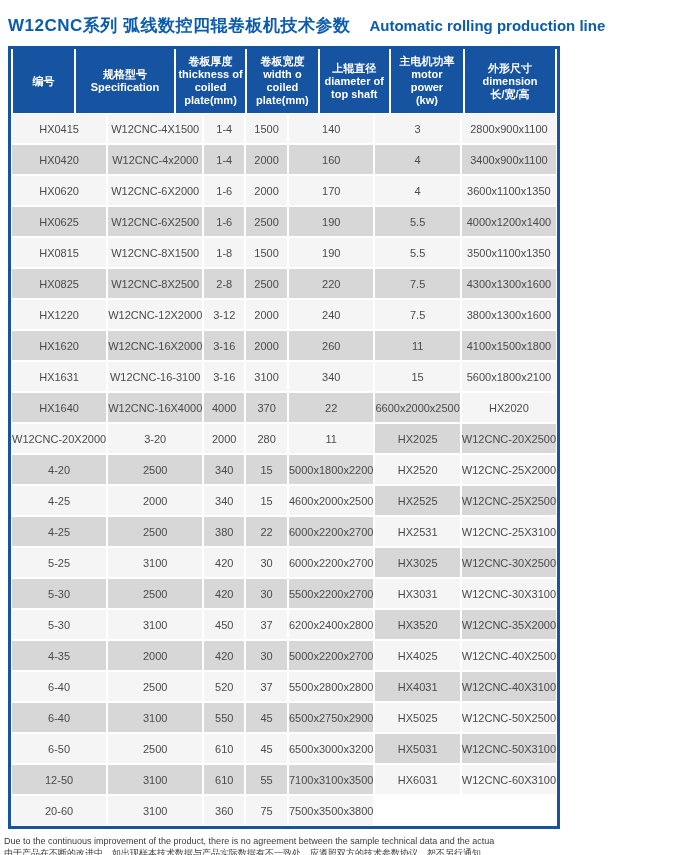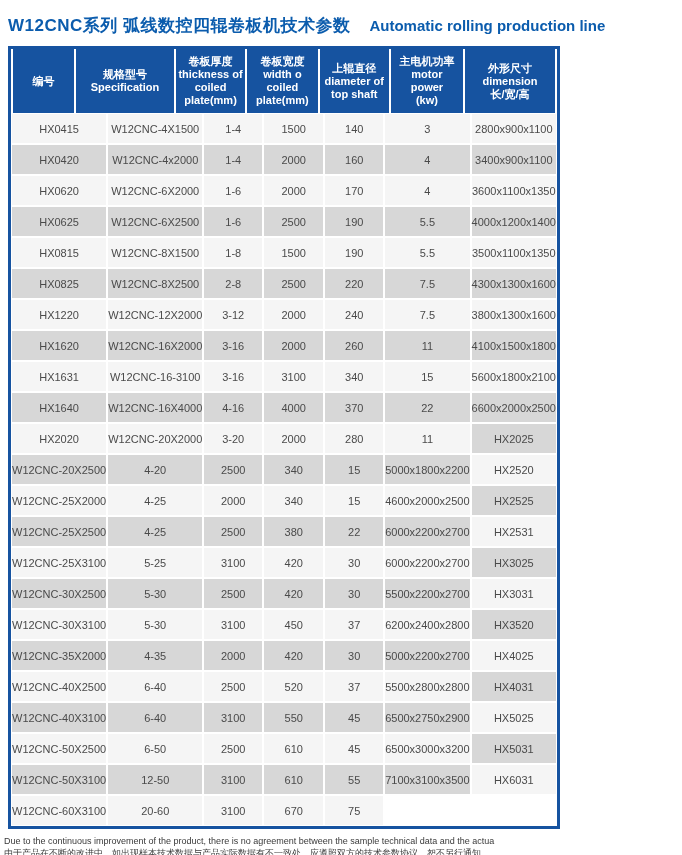--- a/index.html
+++ b/index.html
@@ -143,21 +143,20 @@
         <div class="td even">4100x1500x1800</div>
         <div class="td odd">HX1631</div>
         <div class="td odd">W12CNC-16-3100</div>
         <div class="td odd">3-16</div>
         <div class="td odd">3100</div>
         <div class="td odd">340</div>
         <div class="td odd">15</div>
         <div class="td odd">5600x1800x2100</div>
         <div class="td even">HX1640</div>
         <div class="td even">W12CNC-16X4000</div>
-        <div class="td even">4-16</div>
         <div class="td even">4000</div>
         <div class="td even">370</div>
         <div class="td even">22</div>
         <div class="td even">6600x2000x2500</div>
         <div class="td odd">HX2020</div>
         <div class="td odd">W12CNC-20X2000</div>
         <div class="td odd">3-20</div>
         <div class="td odd">2000</div>
         <div class="td odd">280</div>
         <div class="td odd">11</div>
@@ -235,22 +234,23 @@
         <div class="td even">W12CNC-50X3100</div>
         <div class="td even">12-50</div>
         <div class="td even">3100</div>
         <div class="td even">610</div>
         <div class="td even">55</div>
         <div class="td even">7100x3100x3500</div>
         <div class="td odd">HX6031</div>
         <div class="td odd">W12CNC-60X3100</div>
         <div class="td odd">20-60</div>
         <div class="td odd">3100</div>
-        <div class="td odd">670</div>
+        <div class="td odd">360</div>
         <div class="td odd">75</div>
+        <div class="td odd">7500x3500x3800</div>
       </div>
   </div>
 
   <div class="footer">
     <div>Due to the continuous improvement of the product, there is no agreement between the sample technical data and the actua</div>
     <div>由于产品在不断的改进中，如出现样本技术数据与产品实际数据有不一致处，应遵照双方的技术参数协议，恕不另行通知。</div>
   </div>
 
 </div>
 

